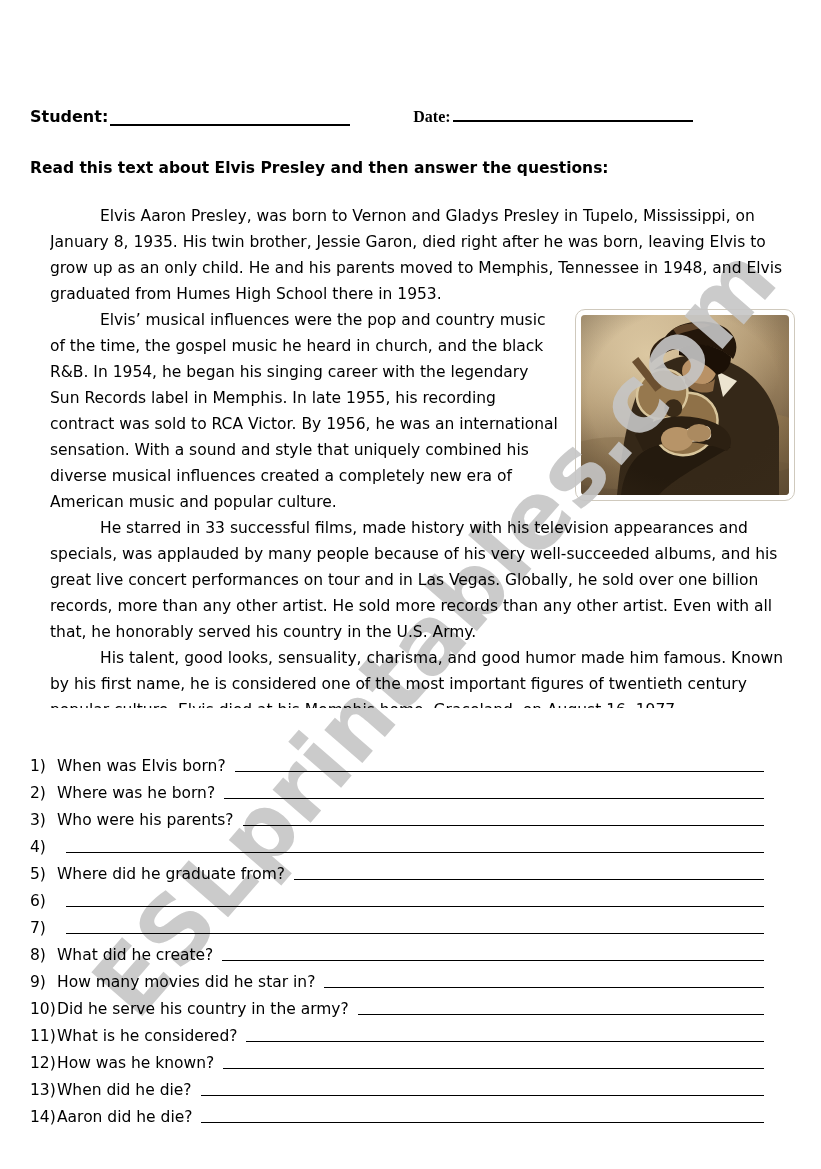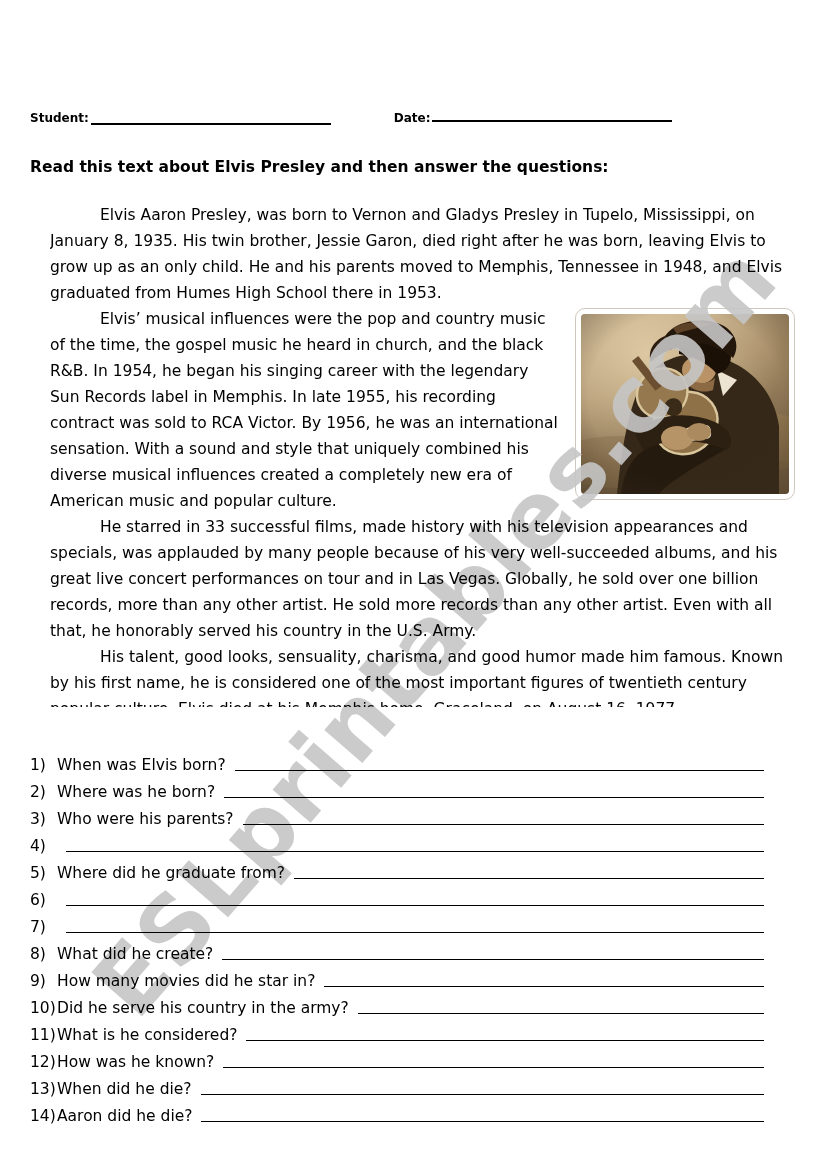--- a/index.html
+++ b/index.html
@@ -26,28 +26,28 @@
     transform-origin:center;
     z-index:2;
     pointer-events:none;
     white-space:nowrap;
   }
   
   .header-row{
     position:relative;z-index:3;
     display:flex;align-items:flex-end;
     padding:102px 8px 0 30px;
-    font-weight:bold;font-size:12px;
+    font-weight:bold;font-size:16px;
   }
   .fill-line{
     display:inline-block;
     width:240px;height:18px;
     border-bottom:2.4px solid #000;
   }
-  .date-group{margin-left:63px;}
+  .date-group{margin-left:63px;font-family:Liberation Serif, serif;}
   .hdr-label{margin-right:2px;}
   
   .instruction{
     position:relative;z-index:3;
     margin:33px 20px 0 30px;
     font-weight:bold;font-size:15.5px;
   }
   
   .passage{
     position:relative;

